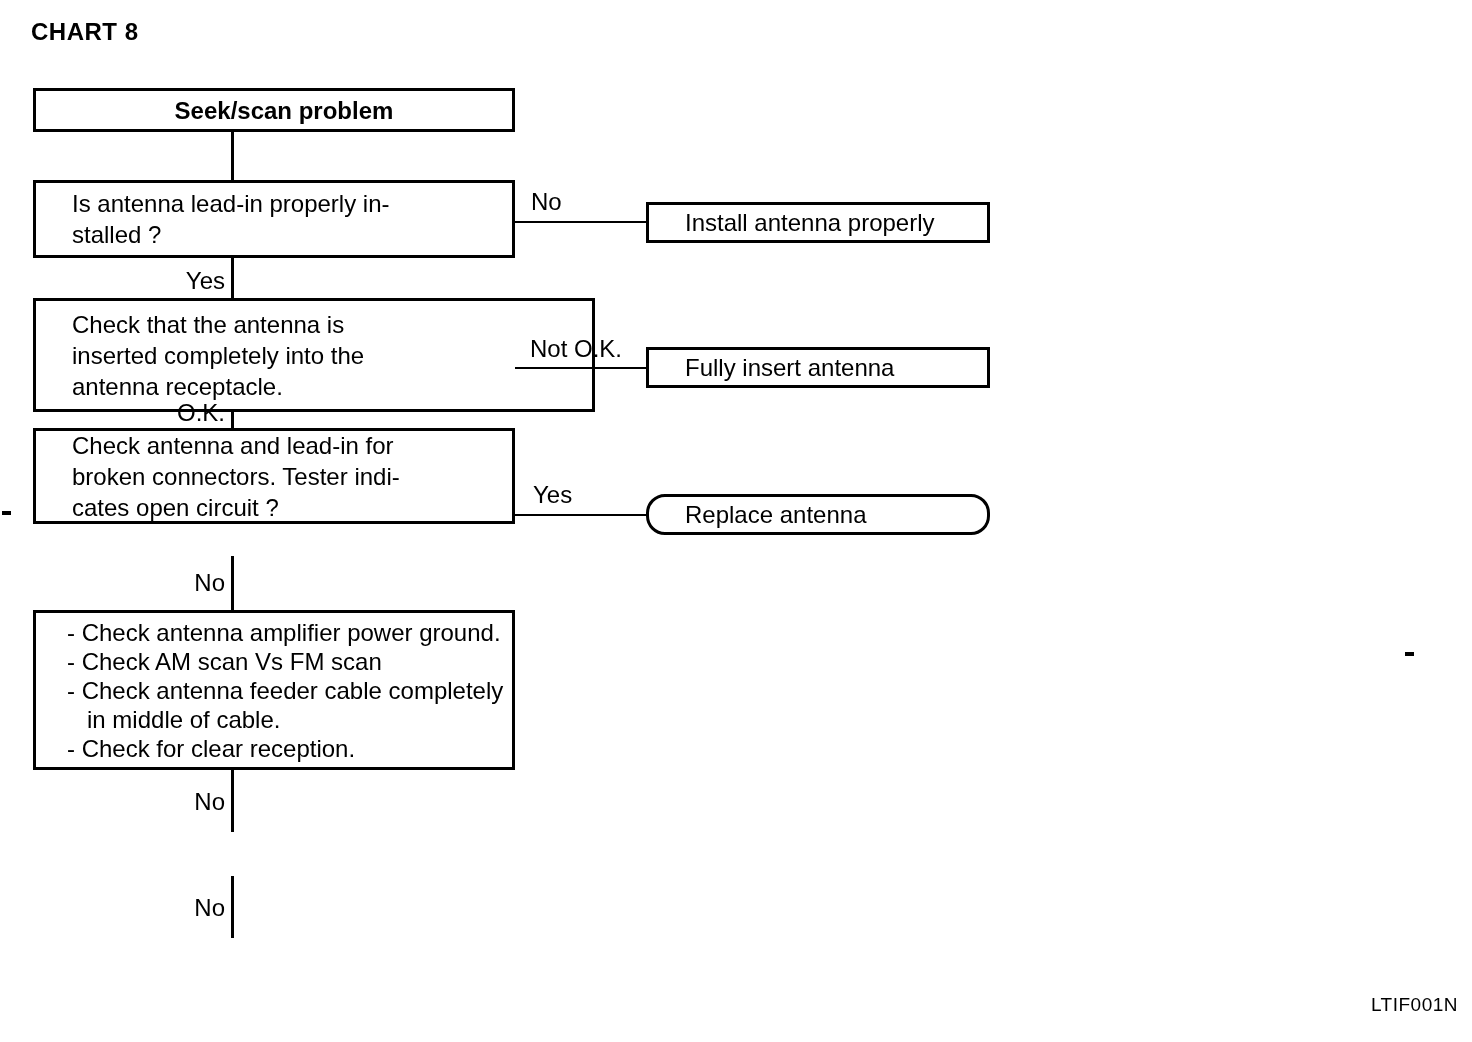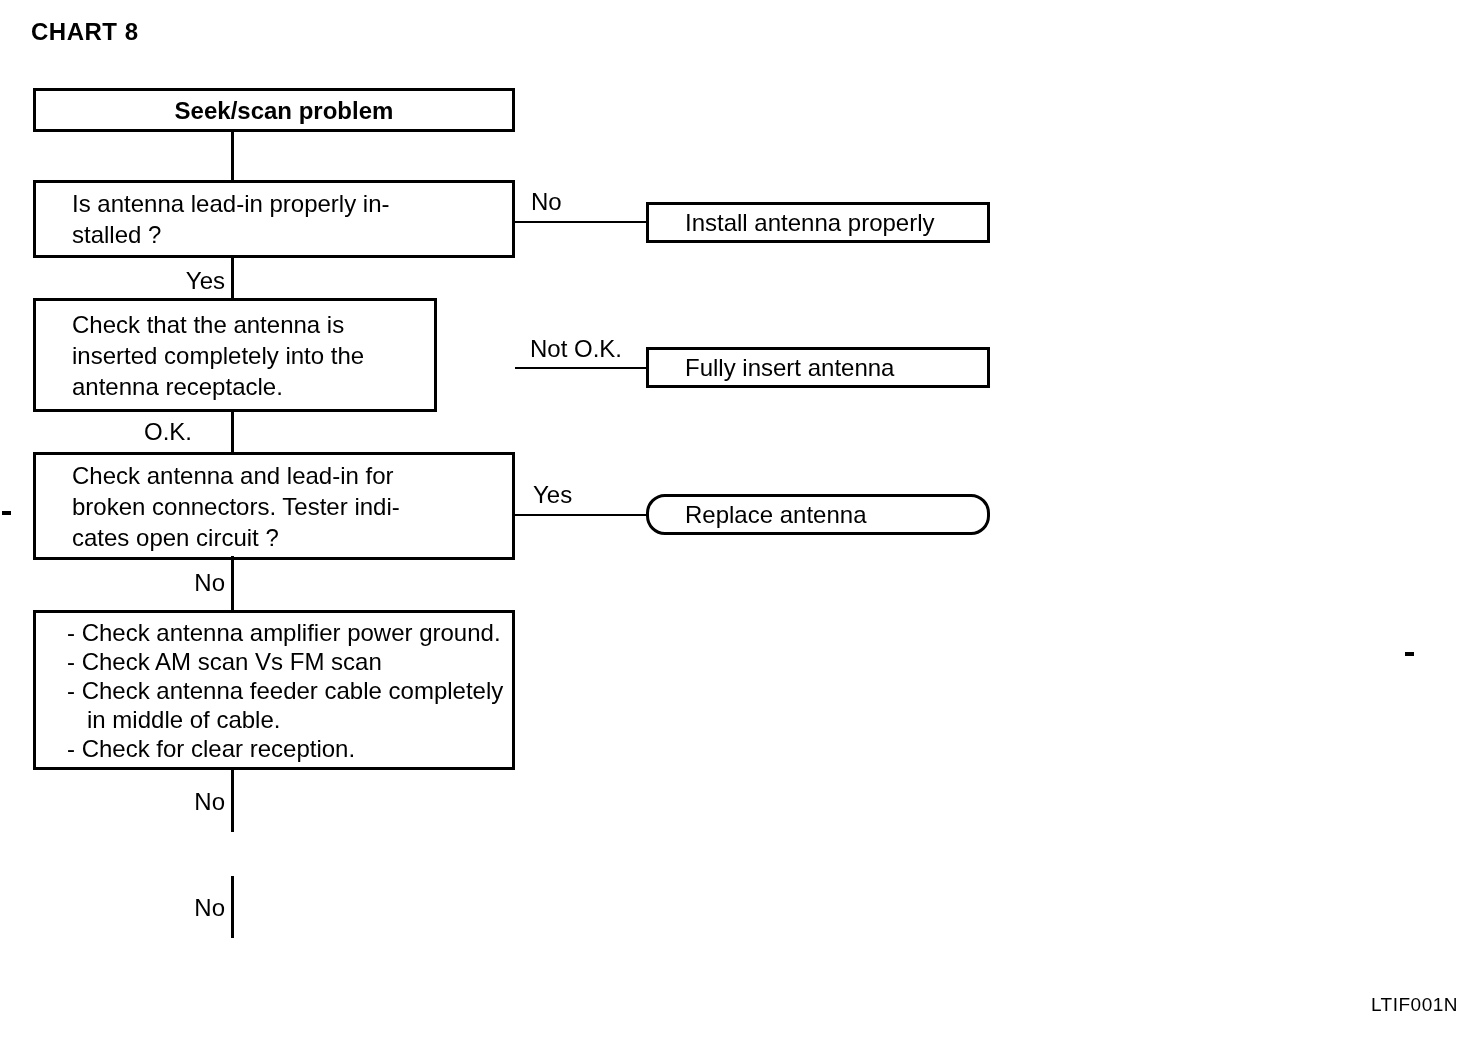--- a/index.html
+++ b/index.html
@@ -120,37 +120,37 @@
   <div class="edge-label" style="left:531px; top:189px;">No</div>
   <div class="hline thin" style="left:515px; top:221px; width:133px;"></div>
 
   <div class="node left-pad" style="left:646px; top:202px; width:344px; height:41px;">
     <div class="txt">Install antenna properly</div>
   </div>
 
   <div class="vline" style="left:231px; top:258px; height:40px;"></div>
   <div class="edge-label right-align" style="left:121px; top:268px; width:104px;">Yes</div>
 
-  <div class="node left-pad" style="left:33px; top:298px; width:404px; height:114px;">
+  <div class="node left-pad" style="left:33px; top:298px; width:562px; height:114px;">
     <div class="txt">Check that the antenna is
 inserted completely into the
 antenna receptacle.</div>
   </div>
 
   <div class="edge-label" style="left:530px; top:336px;">Not O.K.</div>
   <div class="hline thin" style="left:515px; top:367px; width:133px;"></div>
 
   <div class="node left-pad" style="left:646px; top:347px; width:344px; height:41px;">
     <div class="txt">Fully insert antenna</div>
   </div>
 
   <div class="vline" style="left:231px; top:412px; height:40px;"></div>
-  <div class="edge-label right-align" style="left:111px; top:419px; width:114px;text-align:center;">O.K.</div>
+  <div class="edge-label right-align" style="left:111px; top:400px; width:114px;">O.K.</div>
 
-  <div class="node left-pad" style="left:33px; top:452px; width:482px; height:108px;">
+  <div class="node left-pad" style="left:33px; top:428px; width:482px; height:96px;">
     <div class="txt">Check antenna and lead-in for
 broken connectors. Tester indi-
 cates open circuit ?</div>
   </div>
 
   <div class="edge-label" style="left:533px; top:482px;">Yes</div>
   <div class="hline thin" style="left:515px; top:514px; width:133px;"></div>
 
   <div class="node left-pad" style="left:646px; top:494px; width:344px; height:41px;border-radius:19px;">
     <div class="txt">Replace antenna</div>

